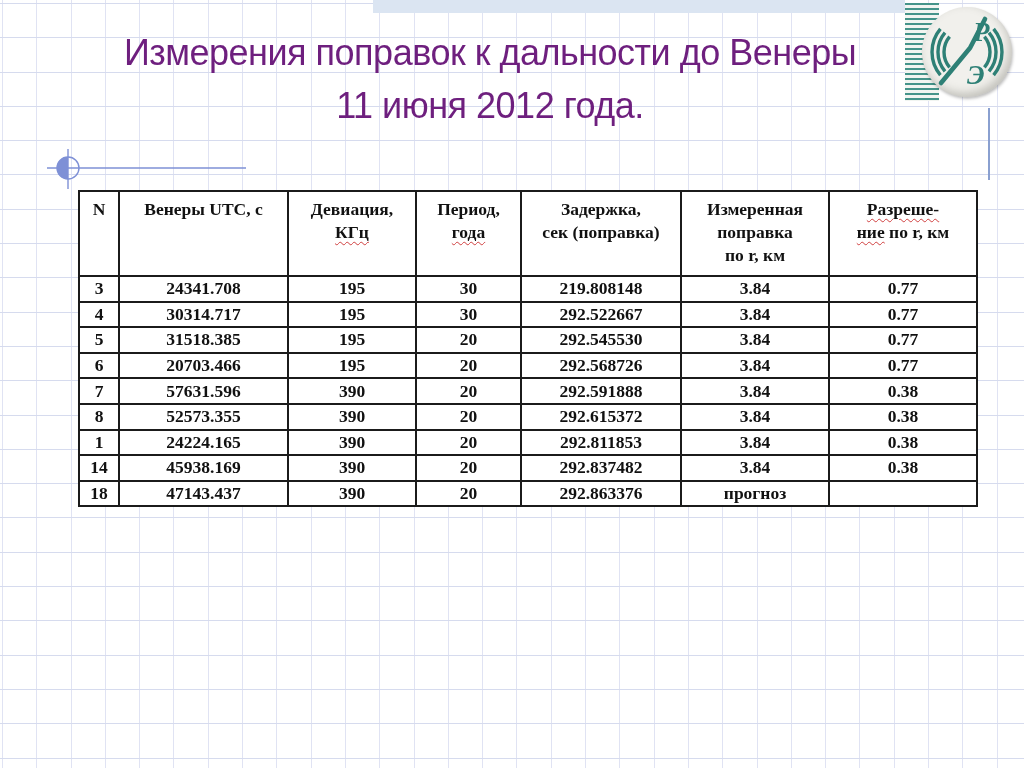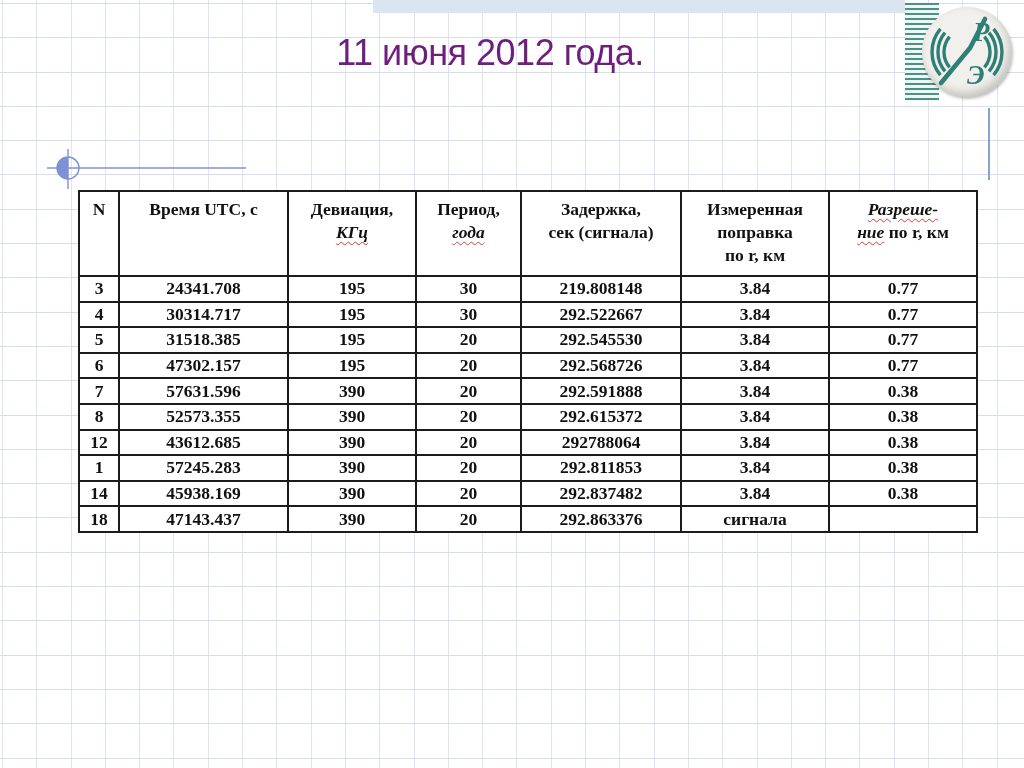--- a/index.html
+++ b/index.html
@@ -54,29 +54,29 @@
     vertical-align:top; padding:6px 2px 8px;
     font-size:17.5px; line-height:23px; font-weight:bold;
   }
   .data td { height:23.6px; font-size:17.5px; padding:0 2px; }
   .sq {
     text-decoration-line:underline;
     text-decoration-style:wavy;
     text-decoration-color:#d04040;
     text-decoration-thickness:1px;
     text-underline-offset:3px;
-    font-style:italic;
   }
 </style>
 </head>
 <body>
 
 <div class="top-band"></div>
 
 <div class="title">
+  <div>Измерения поправок к дальности до Венеры</div>
   <div>11 июня 2012 года.</div>
 </div>
 
 <div class="logo">
   <div class="logo-stripes"></div>
   <div class="logo-circle">
     <svg width="90" height="90" viewBox="0 0 90 90">
 
       <g stroke="#2e8076" stroke-width="3.4" fill="none">
         <path d="M 27.6 29.6 A 24 24 0 0 0 27.6 60.4"></path>
@@ -116,33 +116,33 @@
       <col style="width: 160px;">
       <col style="width: 148px;">
       <col style="width: 148px;">
     </colgroup>
   <thead>
     <tr>
         <th>
           <div><span>N</span></div>
         </th>
         <th>
-          <div><span>Время UTC, с</span></div>
+          <div><span>Венеры UTC, с</span></div>
         </th>
         <th>
           <div><span>Девиация,</span></div>
           <div><span class="sq">КГц</span></div>
         </th>
         <th>
           <div><span>Период,</span></div>
           <div><span class="sq">года</span></div>
         </th>
         <th>
           <div><span>Задержка,</span></div>
-          <div><span>сек (сигнала)</span></div>
+          <div><span>сек (поправка)</span></div>
         </th>
         <th>
           <div><span>Измеренная</span></div>
           <div><span>поправка</span></div>
           <div><span>по r, км</span></div>
         </th>
         <th>
           <div><span class="sq">Разреше-</span></div>
           <div><span class="sq">ние</span><span> по r, км</span></div>
         </th>
@@ -171,21 +171,21 @@
         <td>5</td>
         <td>31518.385</td>
         <td>195</td>
         <td>20</td>
         <td>292.545530</td>
         <td>3.84</td>
         <td>0.77</td>
       </tr>
       <tr>
         <td>6</td>
-        <td>47302.157</td>
+        <td>20703.466</td>
         <td>195</td>
         <td>20</td>
         <td>292.568726</td>
         <td>3.84</td>
         <td>0.77</td>
       </tr>
       <tr>
         <td>7</td>
         <td>57631.596</td>
         <td>390</td>
@@ -197,31 +197,22 @@
       <tr>
         <td>8</td>
         <td>52573.355</td>
         <td>390</td>
         <td>20</td>
         <td>292.615372</td>
         <td>3.84</td>
         <td>0.38</td>
       </tr>
       <tr>
-        <td>12</td>
-        <td>43612.685</td>
-        <td>390</td>
-        <td>20</td>
-        <td>292788064</td>
-        <td>3.84</td>
-        <td>0.38</td>
-      </tr>
-      <tr>
         <td>1</td>
-        <td>57245.283</td>
+        <td>24224.165</td>
         <td>390</td>
         <td>20</td>
         <td>292.811853</td>
         <td>3.84</td>
         <td>0.38</td>
       </tr>
       <tr>
         <td>14</td>
         <td>45938.169</td>
         <td>390</td>
@@ -229,17 +220,17 @@
         <td>292.837482</td>
         <td>3.84</td>
         <td>0.38</td>
       </tr>
       <tr>
         <td>18</td>
         <td>47143.437</td>
         <td>390</td>
         <td>20</td>
         <td>292.863376</td>
-        <td>сигнала</td>
+        <td>прогноз</td>
         <td></td>
       </tr>
     </tbody>
 </table>
 
 </body></html>

